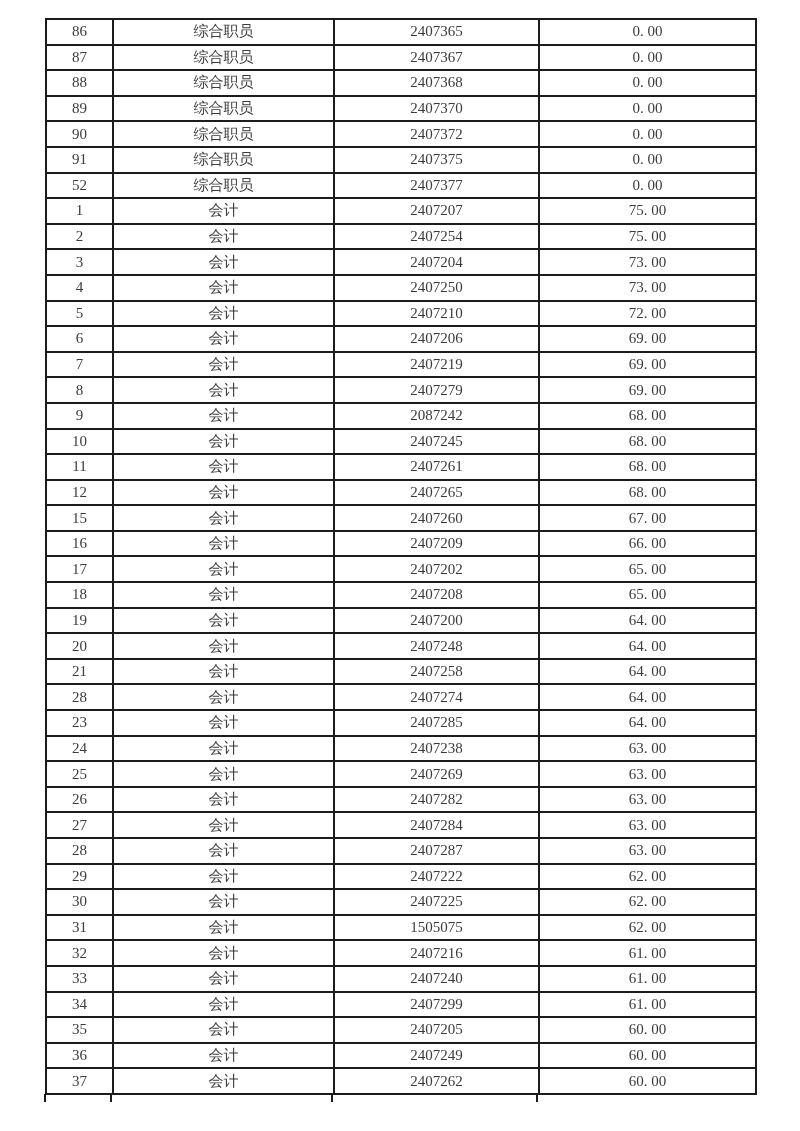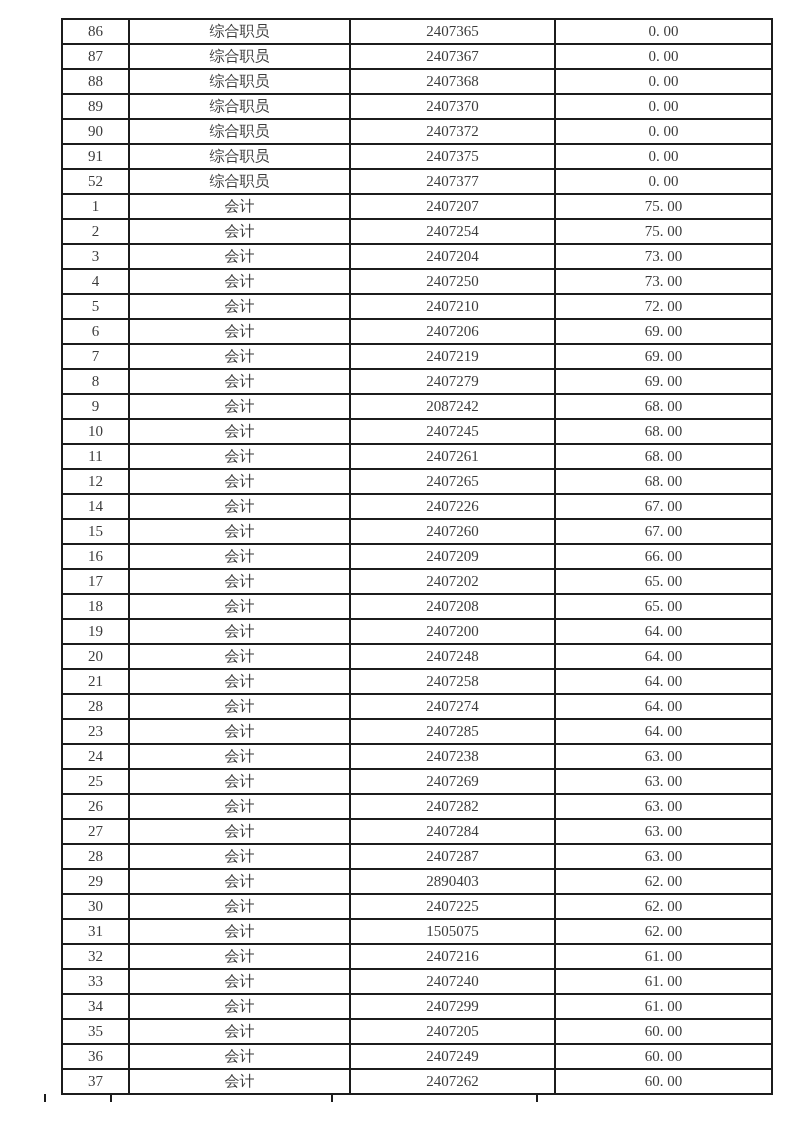--- a/index.html
+++ b/index.html
@@ -10,21 +10,21 @@
   .page {
     position: relative;
     width: 800px;
     height: 1131px;
     background: #ffffff;
     overflow: hidden;
     font-family: "Liberation Serif", "DejaVu Serif", serif;
   }
   table.score-table {
     position: absolute;
-    left: 61px;
+    left: 45px;
     top: 18px;
     width: 710px;
     height: 1077px;
     border-collapse: collapse;
     table-layout: fixed;
   }
   table.score-table col.c-rank     { width: 67px; }
   table.score-table col.c-position { width: 221px; }
   table.score-table col.c-id       { width: 205px; }
   table.score-table col.c-score    { width: 217px; }
@@ -171,26 +171,20 @@
           <td>2407261</td>
           <td>68. 00</td>
         </tr>
         <tr>
           <td>12</td>
           <td>会计</td>
           <td>2407265</td>
           <td>68. 00</td>
         </tr>
         <tr>
-          <td>14</td>
-          <td>会计</td>
-          <td>2407226</td>
-          <td>67. 00</td>
-        </tr>
-        <tr>
           <td>15</td>
           <td>会计</td>
           <td>2407260</td>
           <td>67. 00</td>
         </tr>
         <tr>
           <td>16</td>
           <td>会计</td>
           <td>2407209</td>
           <td>66. 00</td>
@@ -263,21 +257,21 @@
         </tr>
         <tr>
           <td>28</td>
           <td>会计</td>
           <td>2407287</td>
           <td>63. 00</td>
         </tr>
         <tr>
           <td>29</td>
           <td>会计</td>
-          <td>2890403</td>
+          <td>2407222</td>
           <td>62. 00</td>
         </tr>
         <tr>
           <td>30</td>
           <td>会计</td>
           <td>2407225</td>
           <td>62. 00</td>
         </tr>
         <tr>
           <td>31</td>

